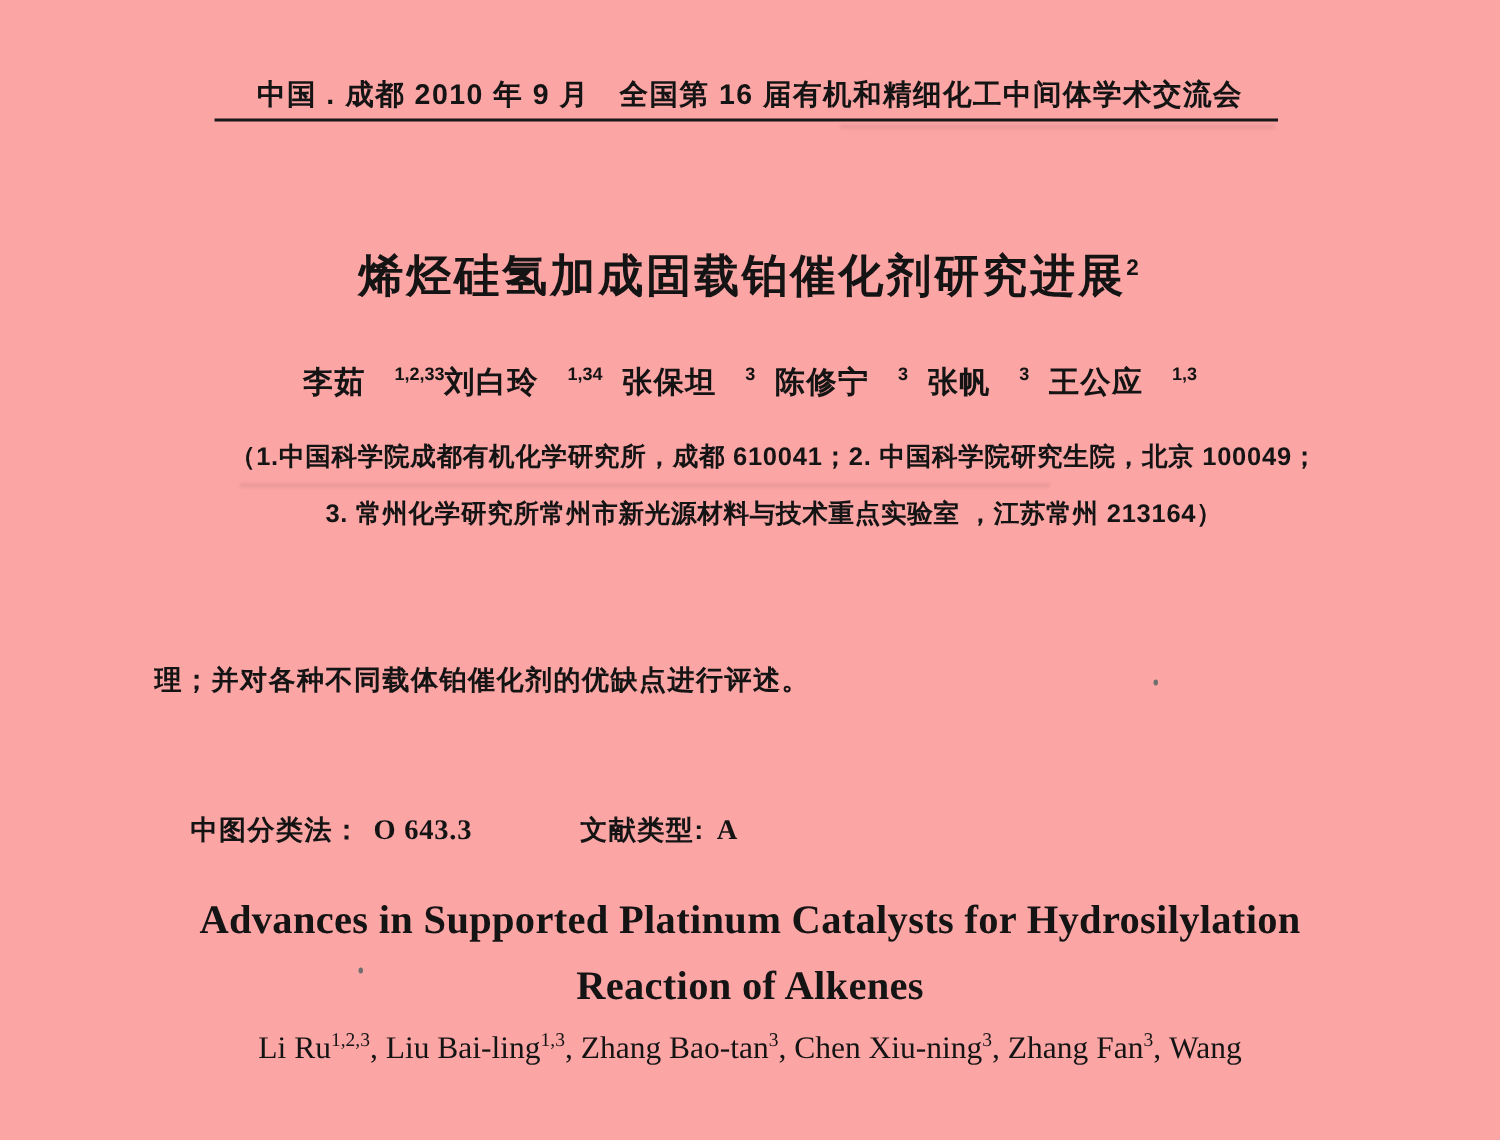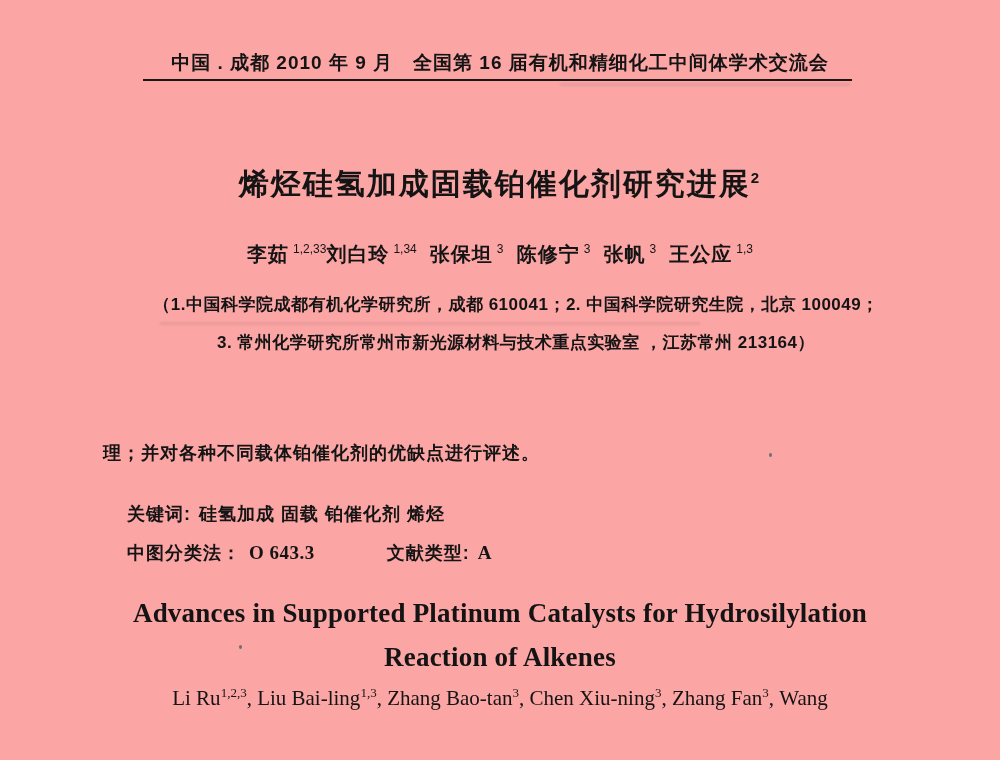--- a/index.html
+++ b/index.html
@@ -15,22 +15,22 @@
   .header-text {
     top:50px; font-size:19px; letter-spacing:1px; font-weight:600;
     white-space:pre;
   }
   .header-rule {
     top:79px; left:143px; width:709px; height:2px; background:#181818;
   }
 
   .title-cn { top:140px; font-size:30px; font-weight:700; letter-spacing:2px;margin-top:24px; }
   .cnsup  { font-size:15px; font-weight:700; vertical-align:super; line-height:0; }
-  .cnsup2 { font-size:12px; font-weight:400; vertical-align:super; line-height:0;
-            margin-left:4px; letter-spacing:0; }
+  .cnsup2 { font-size:12px; font-weight:700; vertical-align:super; line-height:0;
+            margin-left:19px; letter-spacing:0; }
   .ensup  { font-size:13px; font-weight:400; vertical-align:super; line-height:0;
             letter-spacing:0; }
 
   .authors-cn { top:241px; font-size:20px; font-weight:600; letter-spacing:1px; }
 
   .affil { font-size:17px; font-weight:600; letter-spacing:0.5px; white-space:pre;padding-left:32px; }
 
   .body-cn { font-size:18px; font-weight:600; letter-spacing:1px; white-space:pre; }
   .lbl { font-weight:700; letter-spacing:1px; }
   .gap8 { margin-left:8px; }
@@ -62,23 +62,20 @@
 
   <div class="abs center authors-cn"><span class="author">李茹</span><sup class="cnsup2">1,2,33</sup><span class="author">刘白玲</span><sup class="cnsup2">1,34</sup>&nbsp;&nbsp;<span class="author">张保坦</span><sup class="cnsup2">3</sup>&nbsp;&nbsp;<span class="author">陈修宁</span><sup class="cnsup2">3</sup>&nbsp;&nbsp;<span class="author">张帆</span><sup class="cnsup2">3</sup>&nbsp;&nbsp;<span class="author">王公应</span><sup class="cnsup2">1,3</sup></div>
 
   <div class="abs center affil" style="top:293px">（1.中国科学院成都有机化学研究所，成都 610041；2. 中国科学院研究生院，北京 100049；</div>
 
   <div class="abs center affil" style="top:331px">3. 常州化学研究所常州市新光源材料与技术重点实验室 ，江苏常州 213164）</div>
 
 
   <div class="abs body-cn" style="top:441px; left:103px;">理；并对各种不同载体铂催化剂的优缺点进行评述。</div>
 
-  <div class="abs body-cn" style="top:481px; left:103px;">
-    <span class="lbl">关键词:</span><span class="gap8">硅氢加成 固载 铂催化剂 烯烃</span>
-  </div>
 
   <div class="abs body-cn" style="top:520px; left:103px;text-align:right;">
     <span class="lbl">中图分类法：</span><span class="cls-value gap8">O 643.3</span><span class="lbl cls-doctype-lbl">文献类型:</span><span class="cls-value gap8">A</span>
   </div>
 
   <div class="abs center en-title" style="top:642px">Reaction of Alkenes</div>
 
   <div class="abs center en-title" style="top:598px">Advances in Supported Platinum Catalysts for Hydrosilylation</div>
 
   <div class="abs center en-authors" style="top:686px"><span class="author">Li Ru</span><sup class="ensup">1,2,3</sup>,&nbsp;<span class="author">Liu Bai-ling</span><sup class="ensup">1,3</sup>,&nbsp;<span class="author">Zhang Bao-tan</span><sup class="ensup">3</sup>,&nbsp;<span class="author">Chen Xiu-ning</span><sup class="ensup">3</sup>,&nbsp;<span class="author">Zhang Fan</span><sup class="ensup">3</sup>,&nbsp;<span class="author">Wang</span></div>

